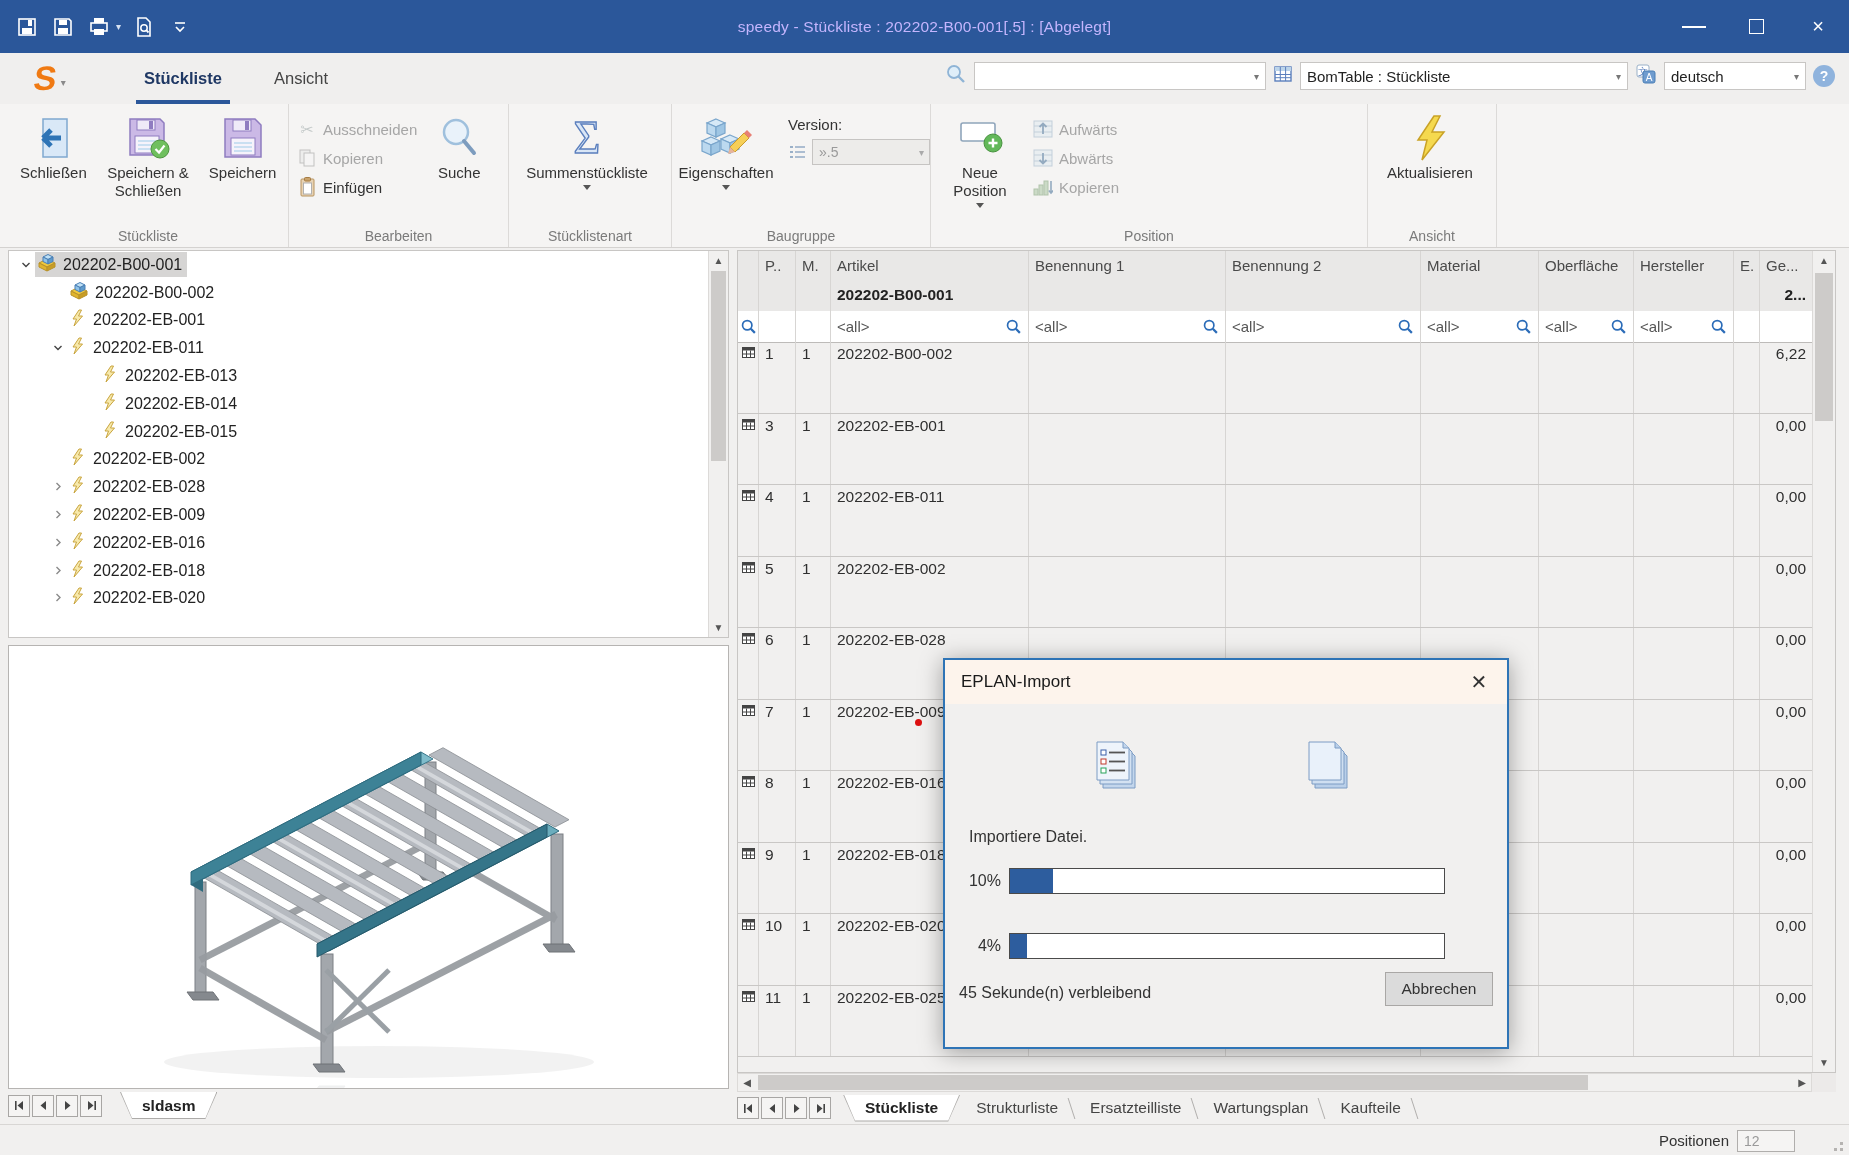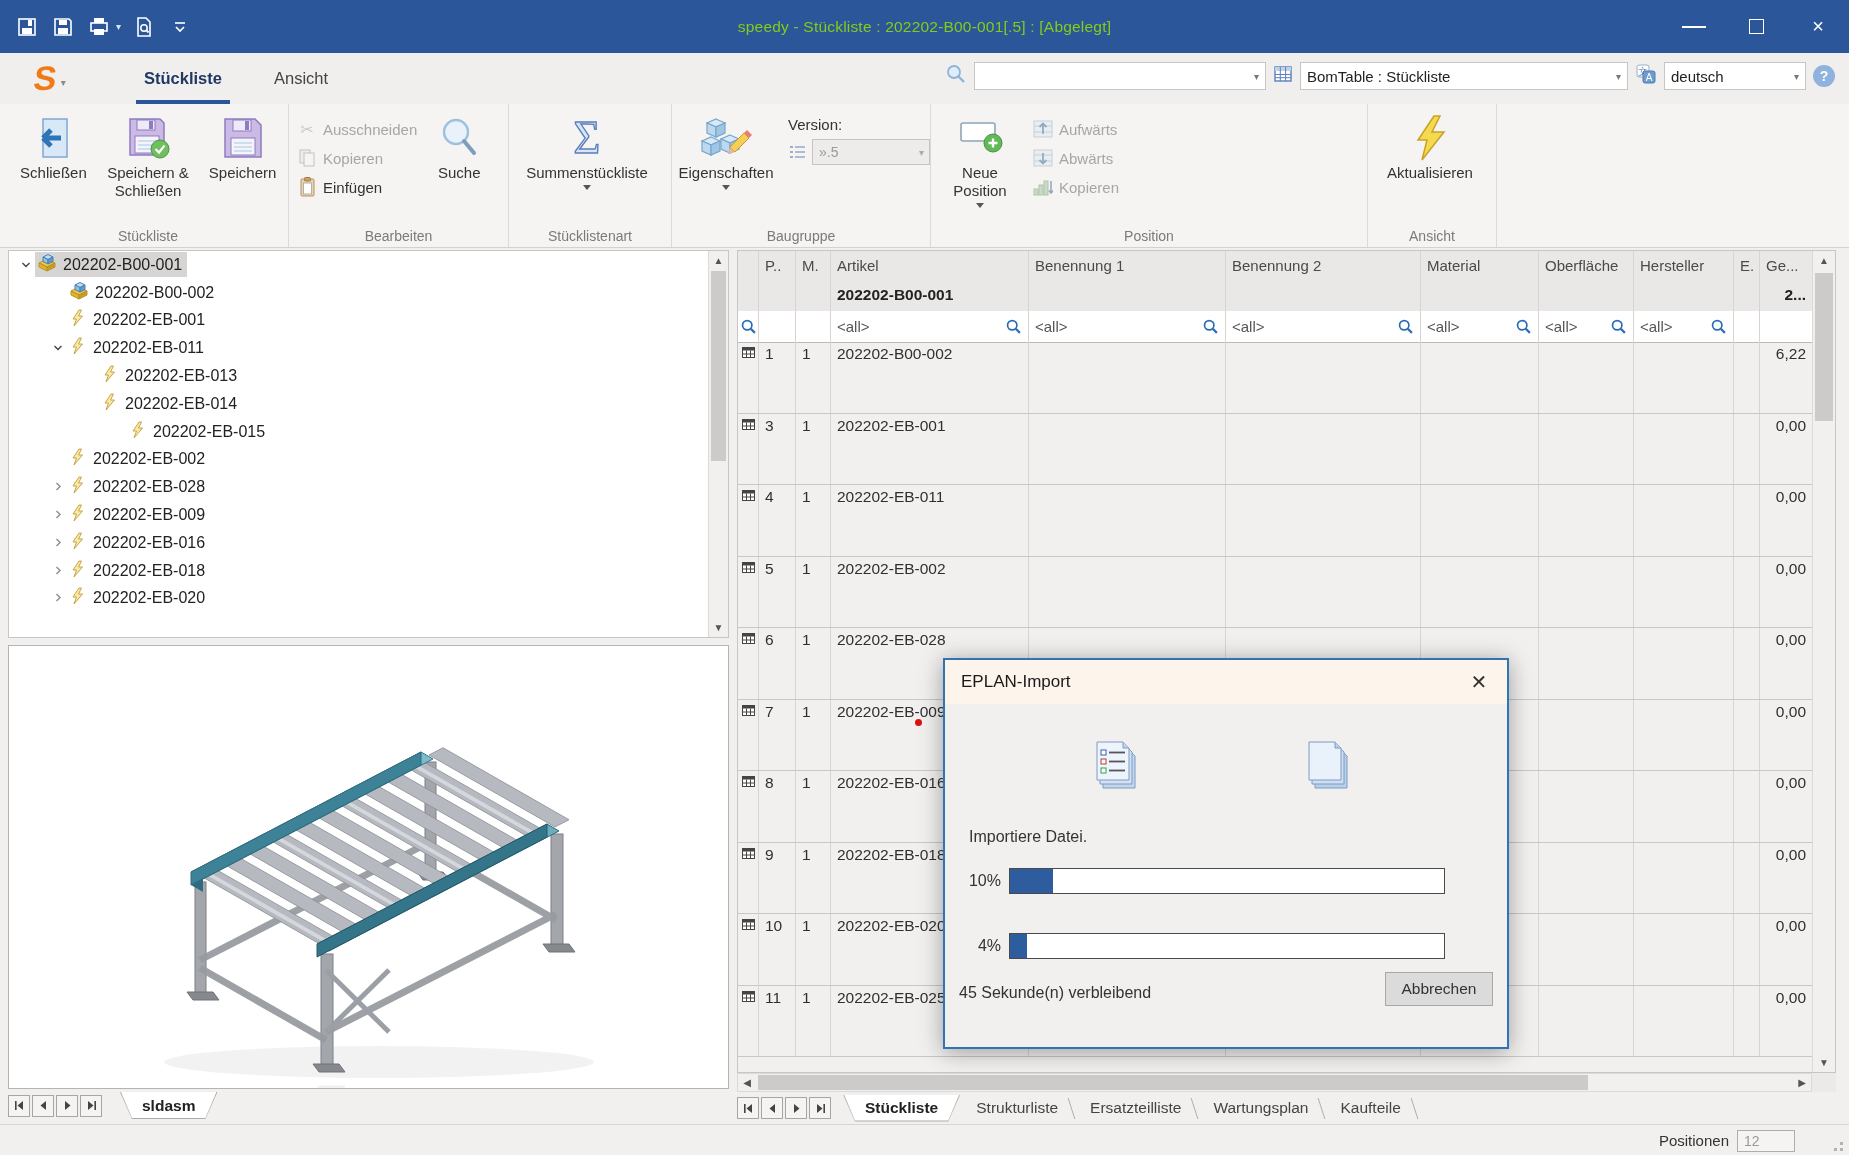--- a/index.html
+++ b/index.html
@@ -5,21 +5,21 @@
   html,body{margin:0;padding:0;width:1849px;height:1155px;overflow:hidden;
     font-family:"Liberation Sans",sans-serif;background:#e8e8e8;}
   .app{position:absolute;left:0;top:0;width:1849px;height:1155px;background:#f1f0ef;overflow:hidden;}
 
   
   .titlebar{position:absolute;left:0;top:0;width:1849px;height:53px;background:#2b579a;color:#fff;}
   .tb-icons{position:absolute;left:14px;top:0;height:53px;display:flex;align-items:center;gap:10px;}
   .tb-btn{width:26px;height:26px;display:flex;align-items:center;justify-content:center;cursor:default;}
   .tb-caret{color:#d7e2f2;font-size:10px;margin-left:-6px;}
   .tb-title{position:absolute;left:0;top:0;width:1849px;height:53px;display:flex;align-items:center;justify-content:center;
-    font-size:15.5px;color:#84cc16;letter-spacing:.2px;pointer-events:none;}
+    font-size:15.5px;color:#c4b5fd;letter-spacing:.2px;pointer-events:none;}
   .tb-controls{position:absolute;right:0;top:0;height:53px;display:flex;}
   .tb-ctl{width:62px;height:53px;display:flex;align-items:center;justify-content:center;font-size:20px;color:#fff;}
   .ctl-min{width:24px;height:2px;background:#fff;display:block;}
   .ctl-max{width:13px;height:13px;border:1.5px solid #fff;display:block;}
 
   
   .tabrow{position:absolute;left:0;top:53px;width:1849px;height:51px;background:#f0efee;}
   .app-logo{position:absolute;left:34px;top:6px;display:flex;align-items:center;}
   .logo-s{font-size:34px;font-weight:800;color:#f07a13;transform:skewX(-8deg);line-height:38px;}
   .logo-caret{font-size:10px;color:#8a8a8a;margin-left:4px;margin-top:8px;}
@@ -517,21 +517,21 @@
         </div>
         <div class="tree-item" style="padding-left:72px">
           <span class="ti-exp"></span>
           <span class="ti-box">
             <span><svg width="18" height="18" viewBox="0 0 18 18">
                 <polygon points="10,1 4,10 7.5,10 5,17 13.5,7 9.5,7 12.5,1" fill="#f7e9ab" stroke="#c9a53f"></polygon>
               </svg></span>
             <span>202202-EB-014</span>
           </span>
         </div>
-        <div class="tree-item" style="padding-left:100px">
+        <div class="tree-item" style="padding-left:72px">
           <span class="ti-exp"></span>
           <span class="ti-box">
             <span><svg width="18" height="18" viewBox="0 0 18 18">
                 <polygon points="10,1 4,10 7.5,10 5,17 13.5,7 9.5,7 12.5,1" fill="#f7e9ab" stroke="#c9a53f"></polygon>
               </svg></span>
             <span>202202-EB-015</span>
           </span>
         </div>
         <div class="tree-item" style="padding-left:40px">
           <span class="ti-exp"></span>

